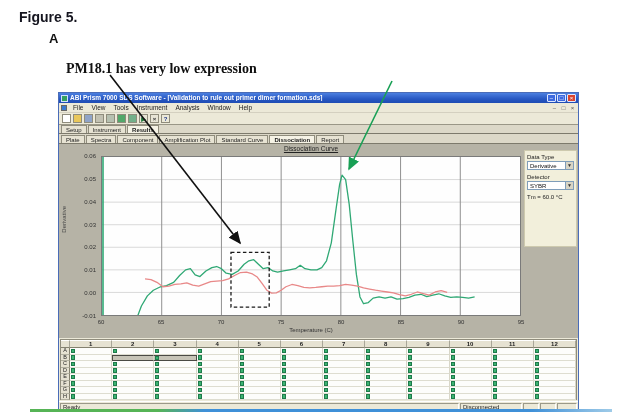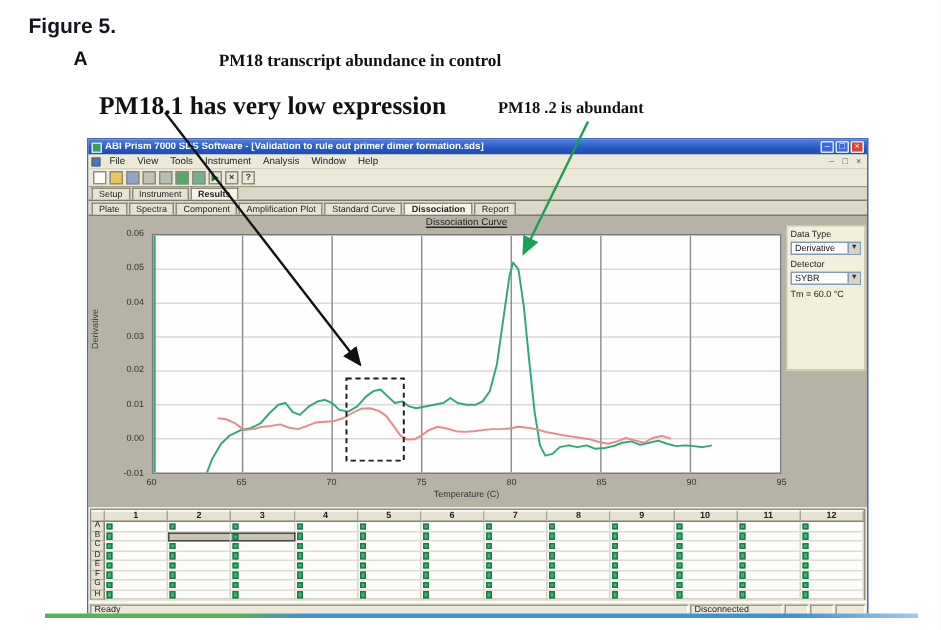--- a/index.html
+++ b/index.html
@@ -6,21 +6,21 @@
   html,body { width:627px; height:420px; background:#fff; overflow:hidden;
               font-family:"Liberation Sans", sans-serif; }
   #stage { position:relative; width:627px; height:420px; background:#fff; line-height:1; }
 
   
   .fig-label   { position:absolute; left:19px; top:10px; font-size:14px; font-weight:bold; color:#15151f; }
   .panel-a     { position:absolute; left:49px; top:32px; font-size:13px; font-weight:bold; color:#111; }
   .fig-title   { position:absolute; left:105px; top:36px; width:270px; text-align:center;
                  font-family:"Liberation Serif", serif; font-weight:bold; font-size:11.5px; color:#111; }
   .ann-left    { position:absolute; left:66px;  top:62px; font-family:"Liberation Serif", serif;
-                 font-weight:bold; font-size:17px; color:#111; }
+                 font-weight:bold; font-size:14px; color:#111; }
   .ann-right   { position:absolute; left:332px; top:67px; font-family:"Liberation Serif", serif;
                  font-weight:bold; font-size:11px; color:#111; }
   #arrows { position:absolute; left:0; top:0; width:627px; height:420px; pointer-events:none; z-index:60; }
   .figure-underline { position:absolute; left:30px; top:409px; width:582px; height:2.5px; z-index:55; }
 
   
   .app { position:absolute; left:58px; top:92px; width:521px; height:317px;
          border:1px solid #4a6cb8; background:#ece9d8; display:flex; flex-direction:column;
          font-size:7px; color:#1a1a1a; }
 
@@ -101,23 +101,21 @@
   .sb-conn { flex:0 0 62px; }
   .sb-s1 { flex:0 0 16px; } .sb-s2 { flex:0 0 16px; } .sb-s3 { flex:0 0 20px; }
 </style>
 </head>
 <body>
 
 <div id="stage">
 
   <div class="fig-label">Figure 5.</div>
   <div class="panel-a">A</div>
-  <div class="fig-title">PM18 transcript abundance in control</div>
   <div class="ann-left">PM18.1 has very low expression</div>
-  <div class="ann-right">PM18 .2 is abundant</div>
 
   <div class="app">
 
     <div class="titlebar">
       <span class="app-icon" style="background: rgb(53, 160, 96);"></span>
       <span class="title-text">ABI Prism 7000 SDS Software - [Validation to rule out primer dimer formation.sds]</span>
       <span class="winbtns">
           <span class="winbtn">–</span>
           <span class="winbtn">□</span>
           <span class="winbtn close">×</span>

